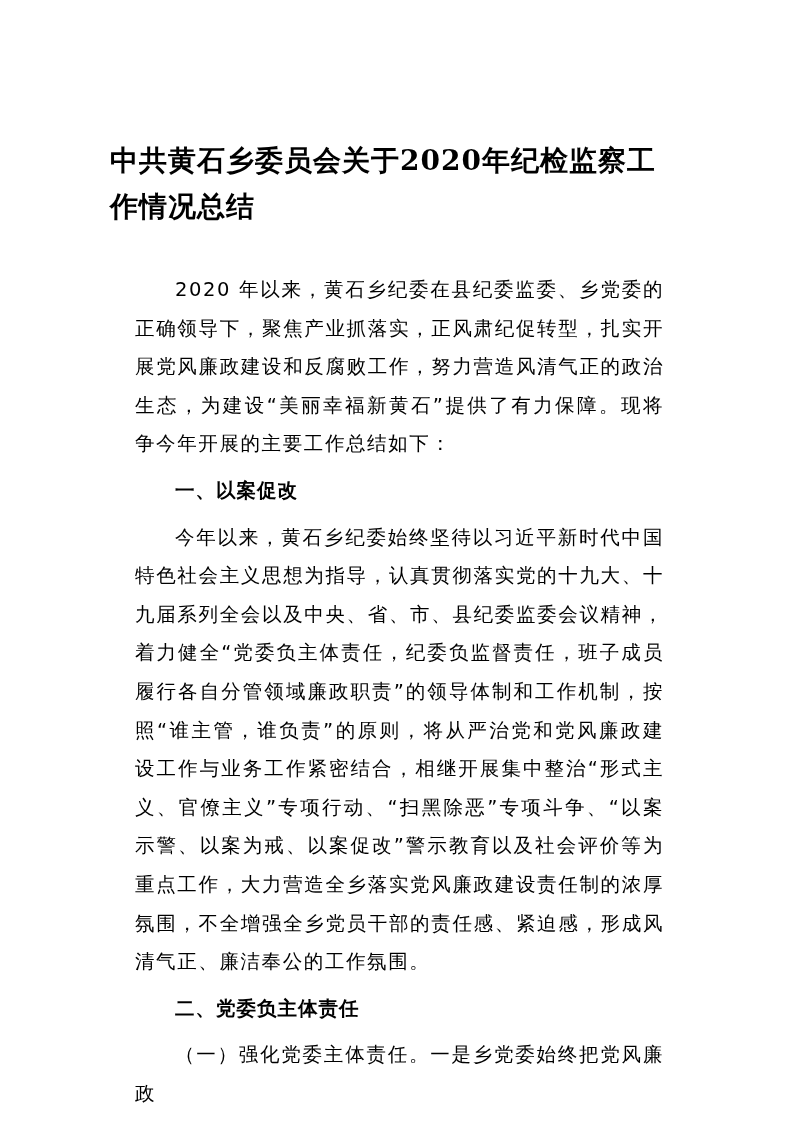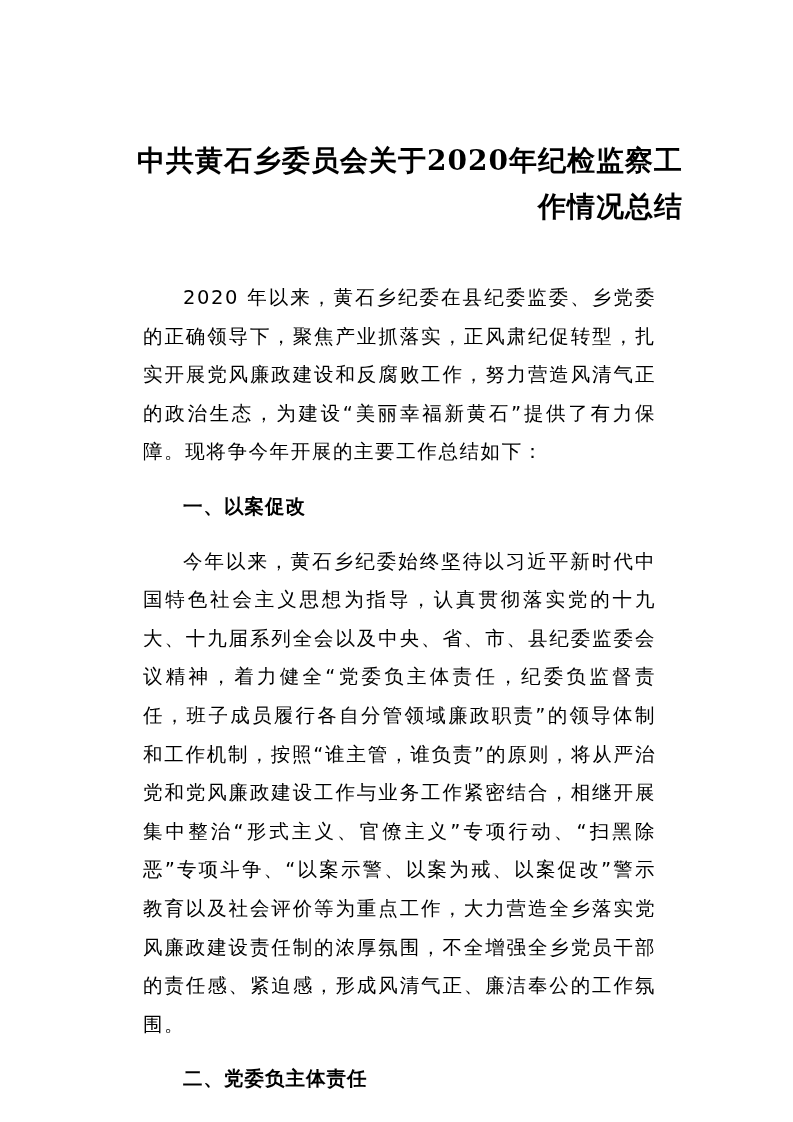--- a/index.html
+++ b/index.html
@@ -1,40 +1,41 @@
 <!DOCTYPE html>
 <html><head>
 <meta charset="utf-8">
 <style>
   html, body { margin:0; padding:0; background:#ffffff; }
   body { width:793px; height:1122px; position:relative; overflow:hidden; color:#000; }
   .page { position:absolute; left:0; top:0; width:793px; height:1122px; background:#fff; }
   .title {
     position:absolute; left:110px; width:573px; top:138px;
     font-family:"DejaVu Serif", serif; font-weight:bold;
-    font-size:28px; line-height:46px; text-align:right; letter-spacing:1px;
+    font-size:28px; line-height:46px; text-align:left; letter-spacing:1px;
   }
   .body {
     position:absolute; left:127px; width:545px; top:263px;
     font-family:"DejaVu Sans", sans-serif;
     font-size:19.5px; line-height:38.6px; text-align:justify; text-justify:inter-character;
     letter-spacing:1.6px;
   }
-  .body p { margin:16px; }
+  .body p { margin:8px; }
   .indent { text-indent:40px; }
   .heading { font-weight:bold; text-indent:40px; letter-spacing:1px; }
   .sub { text-indent:40px; }
 </style>
 </head>
 <body>
 
 <div class="page">
   <div class="title">中共黄石乡委员会关于2020年纪检监察工作情况总结</div>
 
   <div class="body">
     <p class="indent">2020 年以来，黄石乡纪委在县纪委监委、乡党委的正确领导下，聚焦产业抓落实，正风肃纪促转型，扎实开展党风廉政建设和反腐败工作，努力营造风清气正的政治生态，为建设“美丽幸福新黄石”提供了有力保障。现将争今年开展的主要工作总结如下：</p>
 
     <p class="heading">一、以案促改</p>
     <p class="indent">今年以来，黄石乡纪委始终坚待以习近平新时代中国特色社会主义思想为指导，认真贯彻落实党的十九大、十九届系列全会以及中央、省、市、县纪委监委会议精神，着力健全“党委负主体责任，纪委负监督责任，班子成员履行各自分管领域廉政职责”的领导体制和工作机制，按照“谁主管，谁负责”的原则，将从严治党和党风廉政建设工作与业务工作紧密结合，相继开展集中整治“形式主义、官僚主义”专项行动、“扫黑除恶”专项斗争、“以案示警、以案为戒、以案促改”警示教育以及社会评价等为重点工作，大力营造全乡落实党风廉政建设责任制的浓厚氛围，不全增强全乡党员干部的责任感、紧迫感，形成风清气正、廉洁奉公的工作氛围。</p>
 
     <p class="heading">二、党委负主体责任</p>
+    <p class="sub">（一）强化党委主体责任。一是乡党委始终把党风廉政</p>
   </div>
 </div>
 
 </body></html>

